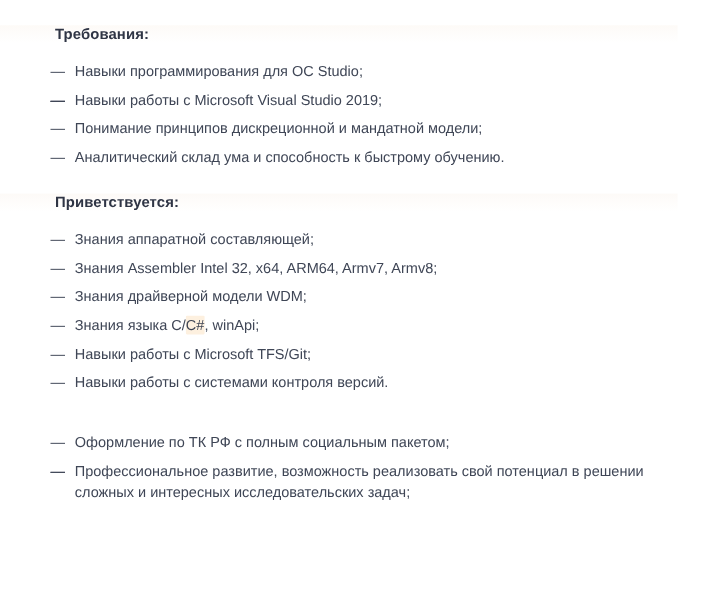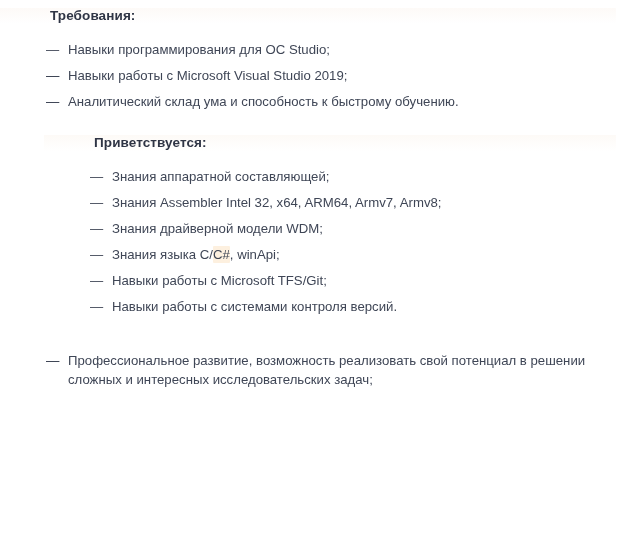--- a/index.html
+++ b/index.html
@@ -63,25 +63,25 @@
     color: #3f4656;
   }
 
   .hl {
     background: #fdf0df;
     border-radius: 1px;
     padding: 1px 0 1px 0;
   }
 
   
-  #sec-requirements { padding-top: 8px; }
+  #sec-requirements { padding-top: 8px; margin-top: 15px; }
   #sec-requirements .list { margin-top: 16px; }
   #sec-requirements .list-item { margin-bottom: 7px; }
 
-  #sec-welcome { padding-top: 17px; padding-left: 44px; }
+  #sec-welcome { padding-top: 17px; }
   #sec-welcome .list { margin-top: 16px; }
   #sec-welcome .list-item { margin-bottom: 7px; }
 
   #sec-conditions { padding-top: 19px; }
   #sec-conditions .list { margin-top: 9px; }
   #sec-conditions .list-item { margin-bottom: 8px; }
 </style>
 </head>
 <body>
 
@@ -99,20 +99,21 @@
       </li>
       <li class="list-item">
         <span class="dash">—</span>
       </li>
       <li class="list-item">
         <span class="dash">—</span>
         <span>Навыки работы с Microsoft Visual Studio 2019;</span>
       </li>
       <li class="list-item">
         <span class="dash">—</span>
+        <span>Понимание принципов дискреционной и мандатной модели;</span>
       </li>
       <li class="list-item">
         <span class="dash">—</span>
         <span>Аналитический склад ума и способность к быстрому обучению.</span>
       </li>
     </ul>
   </section>
 
   <section class="section" id="sec-welcome">
     <h2 class="section-heading">Приветствуется:</h2>
@@ -141,20 +142,21 @@
         <span class="dash">—</span>
         <span>Навыки работы с системами контроля версий.</span>
       </li>
     </ul>
   </section>
 
   <section class="section" id="sec-conditions">
     <ul class="list">
       <li class="list-item">
         <span class="dash">—</span>
+        <span>Оформление по ТК РФ с полным социальным пакетом;</span>
       </li>
       <li class="list-item">
         <span class="dash">—</span>
       </li>
       <li class="list-item">
         <span class="dash">—</span>
         <span>Профессиональное развитие, возможность реализовать свой потенциал в решении сложных и интересных исследовательских задач;</span>
       </li>
 
     </ul>

